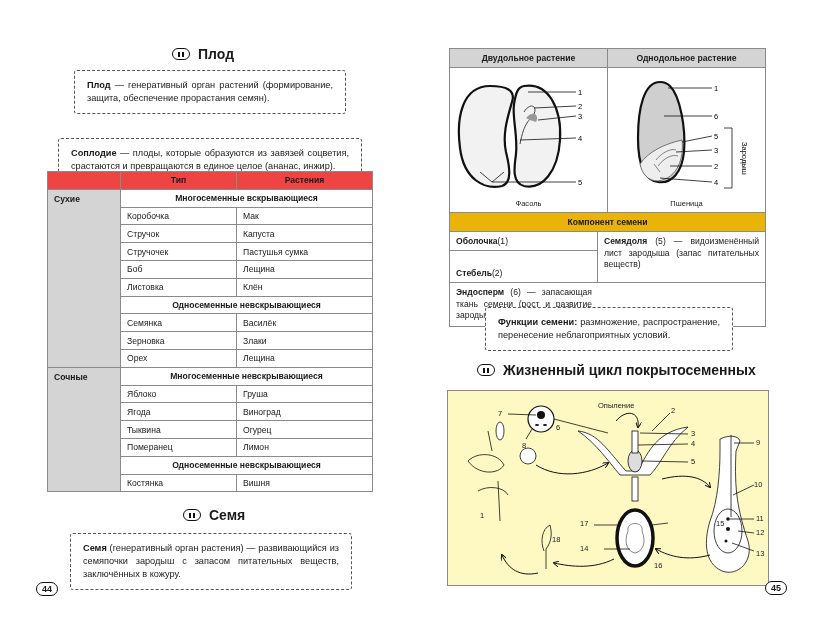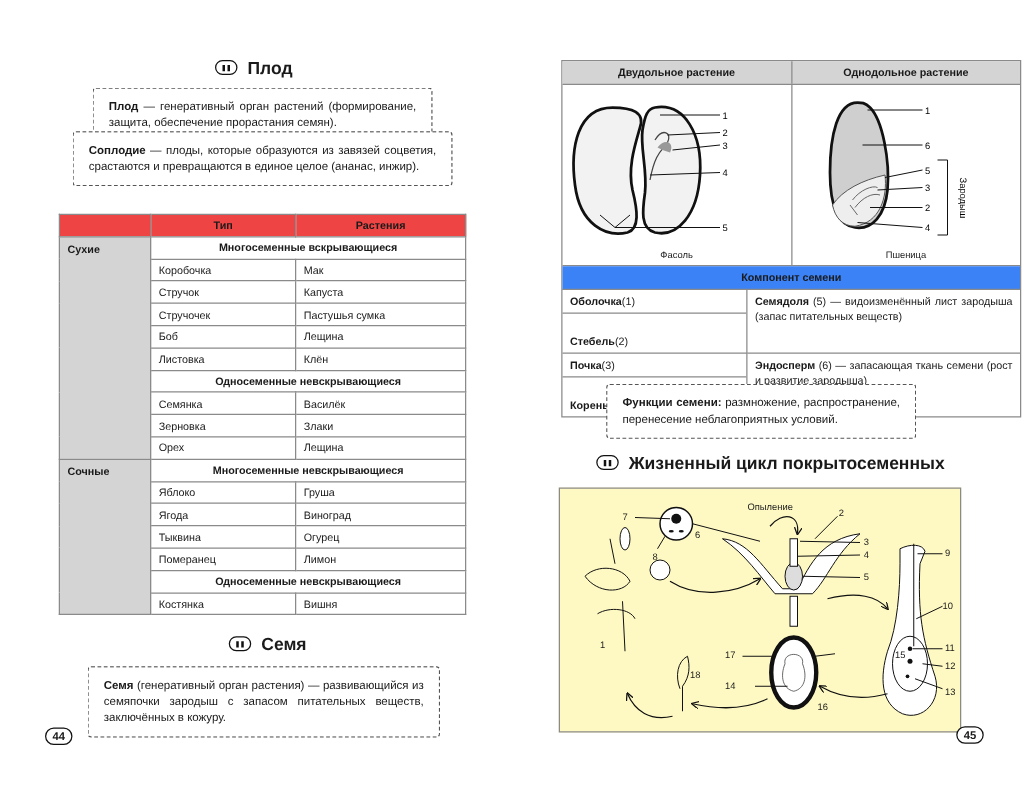--- a/index.html
+++ b/index.html
@@ -39,31 +39,31 @@
   table.fruit td.sub { font-weight: bold; text-align: center; }
   table.fruit td.c1 { width: 116px; margin-top: 34px; }
 
   .page-num {
     position: absolute; font-size: 9px; font-weight: bold;
     border: 1.3px solid #111; border-radius: 9px; padding: 1px 5px; background: #fff; text-align: right;
   }
 
   
   .seed-table {
-    position: absolute; left: 449px; top: 48px; width: 368px; border: 1px solid #8a8a8a;
+    position: absolute; left: 449px; top: 48px; width: 317px; border: 1px solid #8a8a8a;
   }
   .seed-head { display: flex; background: #d4d4d4; border-bottom: 1px solid #8a8a8a; font-weight: bold; font-size: 8.6px; }
   .seed-head div { flex: 1; text-align: center; padding: 4px 0; }
   .seed-head div:first-child { border-right: 1px solid #8a8a8a; }
   .seed-pics { display: flex; height: 145px; border-bottom: 1px solid #8a8a8a; }
   .seed-pics > div { flex: 1; position: relative; }
   .seed-pics > div:first-child { border-right: 1px solid #8a8a8a; }
   .seed-pics svg { position: absolute; left: 0; top: 0; }
   .pic-caption { position: absolute; bottom: 4px; width: 100%; text-align: center; font-size: 7.5px; }
-  .comp-head { background: #3b82f6; text-align: center; font-weight: bold; font-size: 8.6px; padding: 4px 0; border-bottom: 1px solid #8a8a8a; }
+  .comp-head { background: #eab308; text-align: center; font-weight: bold; font-size: 8.6px; padding: 4px 0; border-bottom: 1px solid #8a8a8a; }
   .comp-grid { display: grid; grid-template-columns: 148px 1fr; font-size: 8.6px; }
   .comp-grid .left-stack { display: flex; flex-direction: column; border-right: 1px solid #8a8a8a; border-bottom: 1px solid #8a8a8a; gap: 13px; }
   .comp-grid .left-stack div { flex: 1; padding: 4px 6px; display: flex; align-items: center; }
   .comp-grid .left-stack div:first-child { border-bottom: 1px solid #8a8a8a; }
   .comp-grid .right { padding: 4px 6px; line-height: 11.5px; border-bottom: 1px solid #8a8a8a; text-align: justify; }
   .comp-grid .last { border-bottom: none; }
 
   .lifecycle {
     position: absolute; left: 447px; top: 390px; width: 322px; height: 196px; border: 1.2px solid #8a8a8a; background: #fef9c3;
   }
@@ -79,21 +79,21 @@
         <i></i>
         <i></i>
       </span>
     <span>Плод</span>
   </div>
 
   <div class="wavy-box" style="left:74px; top:70px; width:272px;">
     <b>Плод</b><span> — генеративный орган растений (формирование, защита, обеспечение прорастания семян).</span>
   </div>
 
-  <div class="wavy-box" style="left:58px; top:105px; width:304px;">
+  <div class="wavy-box" style="left:58px; top:138px; width:304px;">
     <b>Соплодие</b><span> — плоды, которые образуются из завязей соцветия, срастаются и превращаются в единое целое (ананас, инжир).</span>
   </div>
 
   <table class="fruit">
     <tbody>
         <tr>
       <th style="width:73px"></th>
       <th>Тип</th>
       <th>Растения</th>
     </tr>
@@ -239,30 +239,20 @@
       <div>
           <b>Оболочка</b>
           <span> (1)</span>
         </div>
       <div>
           <b>Стебель</b>
           <span> (2)</span>
         </div>
     </div>
     <div class="right"><b>Семядоля</b><span> (5) — видоизменённый лист зародыша (запас питательных веществ)</span></div>
-    <div class="left-stack last" style="border-bottom:none">
-      <div>
-          <b>Почка</b>
-          <span> (3)</span>
-        </div>
-      <div>
-          <b>Корень</b>
-          <span> (4)</span>
-        </div>
-    </div>
     <div class="right last" style="border-bottom:none"><b>Эндосперм</b><span> (6) — запасающая ткань семени (рост и развитие зародыша)</span></div>
   </div>
 </div>
 
 <div class="wavy-box" style="left:485px; top:307px; width:248px;">
   <b>Функции семени:</b><span> размножение, распространение, перенесение неблагоприятных условий.</span>
 </div>
 
 <div class="section-title" style="left:477px; top:362px;">
   <span class="pill-icon">

